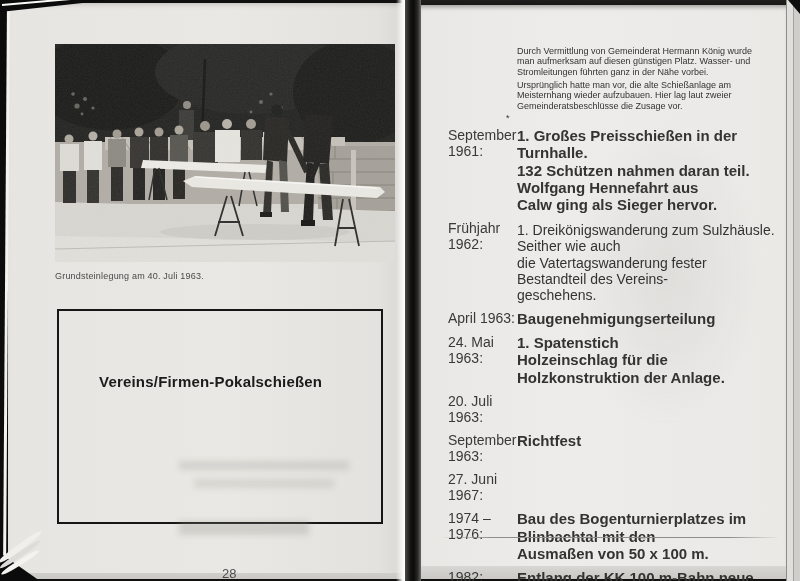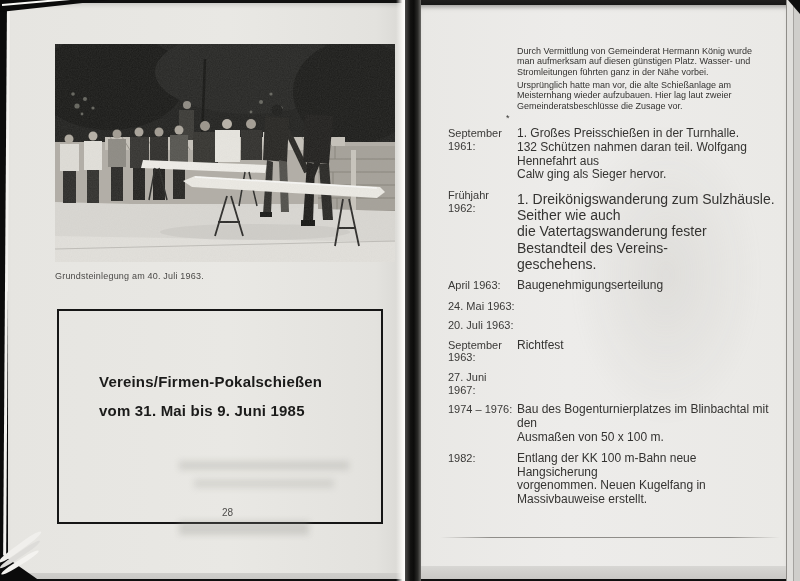--- a/index.html
+++ b/index.html
@@ -14,21 +14,21 @@
   .page-left{position:absolute;left:8px;top:3px;width:400px;height:570px;
              background:linear-gradient(90deg,#e6e5e1 0%,#e9e8e4 55%,#e3e2de 92%,#d8d7d3 100%);
              box-shadow:inset 0 4px 6px -4px rgba(0,0,0,.25);}
   .photo-wrap{position:absolute;left:47px;top:41px;width:340px;height:218px;}
   .caption{position:absolute;left:47px;top:268px;font-size:9px;color:#4a4947;letter-spacing:.2px;}
   .announce-box{position:absolute;left:49px;top:306px;width:322px;height:211px;
                 border:2px solid #161616;}
   .announce-text{padding:62px 6px 0 40px;}
   .announce-line{font-size:15px;font-weight:bold;color:#1b1b1a;margin:0 0 12px 0;
                  letter-spacing:.2px;}
-  .pagenum-left{position:absolute;left:214px;top:504px;font-size:10px;color:#4e4d4b;}
+  .pagenum-left{position:absolute;left:214px;top:563px;font-size:13px;color:#4e4d4b;}
   .pagenum-right{position:absolute;left:172px;top:538px;font-size:9.5px;color:#4e4d4b;margin-top:45px;}
 
   
   .ghost{position:absolute;filter:blur(3px);pointer-events:none;}
   .g1{left:120px;top:150px;width:170px;height:9px;background:rgba(160,158,152,.30);}
   .g2{left:135px;top:168px;width:140px;height:9px;background:rgba(160,158,152,.25);}
   .g3{left:120px;top:210px;width:130px;height:14px;background:rgba(150,148,142,.30);}
   .gr1{left:150px;top:120px;width:190px;height:300px;border-radius:30px;
        background:radial-gradient(ellipse at center,rgba(168,166,160,.18),rgba(168,166,160,0) 70%);}
 
@@ -40,22 +40,22 @@
 
   
   .page-right{position:absolute;left:421px;top:5px;width:365px;height:561px;
               background:linear-gradient(90deg,#e9e8e5 0%,#edecea 40%,#eae9e6 100%);
               box-shadow:inset 0 5px 7px -5px rgba(0,0,0,.35);}
   .rp-content{position:absolute;left:27px;top:41px;right:8px;color:#343331;}
   .intro{margin:0 0 0 69px;}
   .intro p{margin:0 0 3px 0;font-size:9px;line-height:1.15;white-space:pre-line;}
   .star{margin:0 0 5px 58px;font-size:9px;line-height:8px;color:#343331;}
   .t-row{display:grid;grid-template-columns:69px 1fr;margin:0 0 7px 0;}
-  .t-date{font-size:11px;line-height:1.15;color:#3a3937;}
-  .t-text{font-size:12px;line-height:1.15;white-space:pre-line;}
+  .t-date{font-size:14px;line-height:1.15;color:#3a3937;}
+  .t-text{font-size:15px;line-height:1.15;white-space:pre-line;font-weight:bold;}
   .t-text2{font-size:14px;line-height:1.15;white-space:pre-line;margin-top:2px;}
   .hairline{position:absolute;left:19px;top:532px;width:340px;height:1px;
             background:linear-gradient(90deg,rgba(120,118,114,0),#8f8d89 15%,#8f8d89 85%,rgba(120,118,114,0));}
 
   
   .edge-left{position:absolute;left:0;top:0;width:8px;height:581px;background:#0c0c0c;}
   .edge-left-hl{position:absolute;left:5px;top:0;width:3px;height:575px;background:#f3f2ef;
                 transform:rotate(.4deg);}
   .corner-tl{position:absolute;left:0;top:0;width:0;height:0;
              border-top:12px solid #0b0b0b;border-right:110px solid transparent;}
@@ -202,21 +202,20 @@
     </div>
 
     <div class="caption">Grundsteinlegung am 40. Juli 1963.</div>
 
     <div class="announce-box">
       <div class="ghost g1"></div>
       <div class="ghost g2"></div>
       <div class="ghost g3"></div>
       <div class="announce-text">
         <div class="announce-line">Vereins/Firmen-Pokalschießen</div>
-        <div class="announce-line">vom 31. Mai bis 9. Juni 1985</div>
       </div>
     </div>
 
     <div class="pagenum-left">28</div>
   </div>
 
   <div class="gutter-hl"></div>
   <div class="gutter"></div>
 
   <div class="page-right">
@@ -246,20 +245,22 @@
 die Vatertagswanderung fester Bestandteil des Vereins-
 geschehens.</div>
         </div>
       </div>
       <div class="t-row">
         <div class="t-date">April 1963:</div>
         <div class="t-text">Baugenehmigungserteilung</div>
       </div>
       <div class="t-row">
         <div class="t-date">24. Mai 1963:</div>
+        <div class="t-text">1. Spatenstich
+Holzeinschlag für die Holzkonstruktion der Anlage.</div>
       </div>
       <div class="t-row">
         <div class="t-date">20. Juli 1963:</div>
       </div>
       <div class="t-row">
         <div class="t-date">September 1963:</div>
         <div class="t-text">Richtfest</div>
       </div>
       <div class="t-row">
         <div class="t-date">27. Juni 1967:</div>

